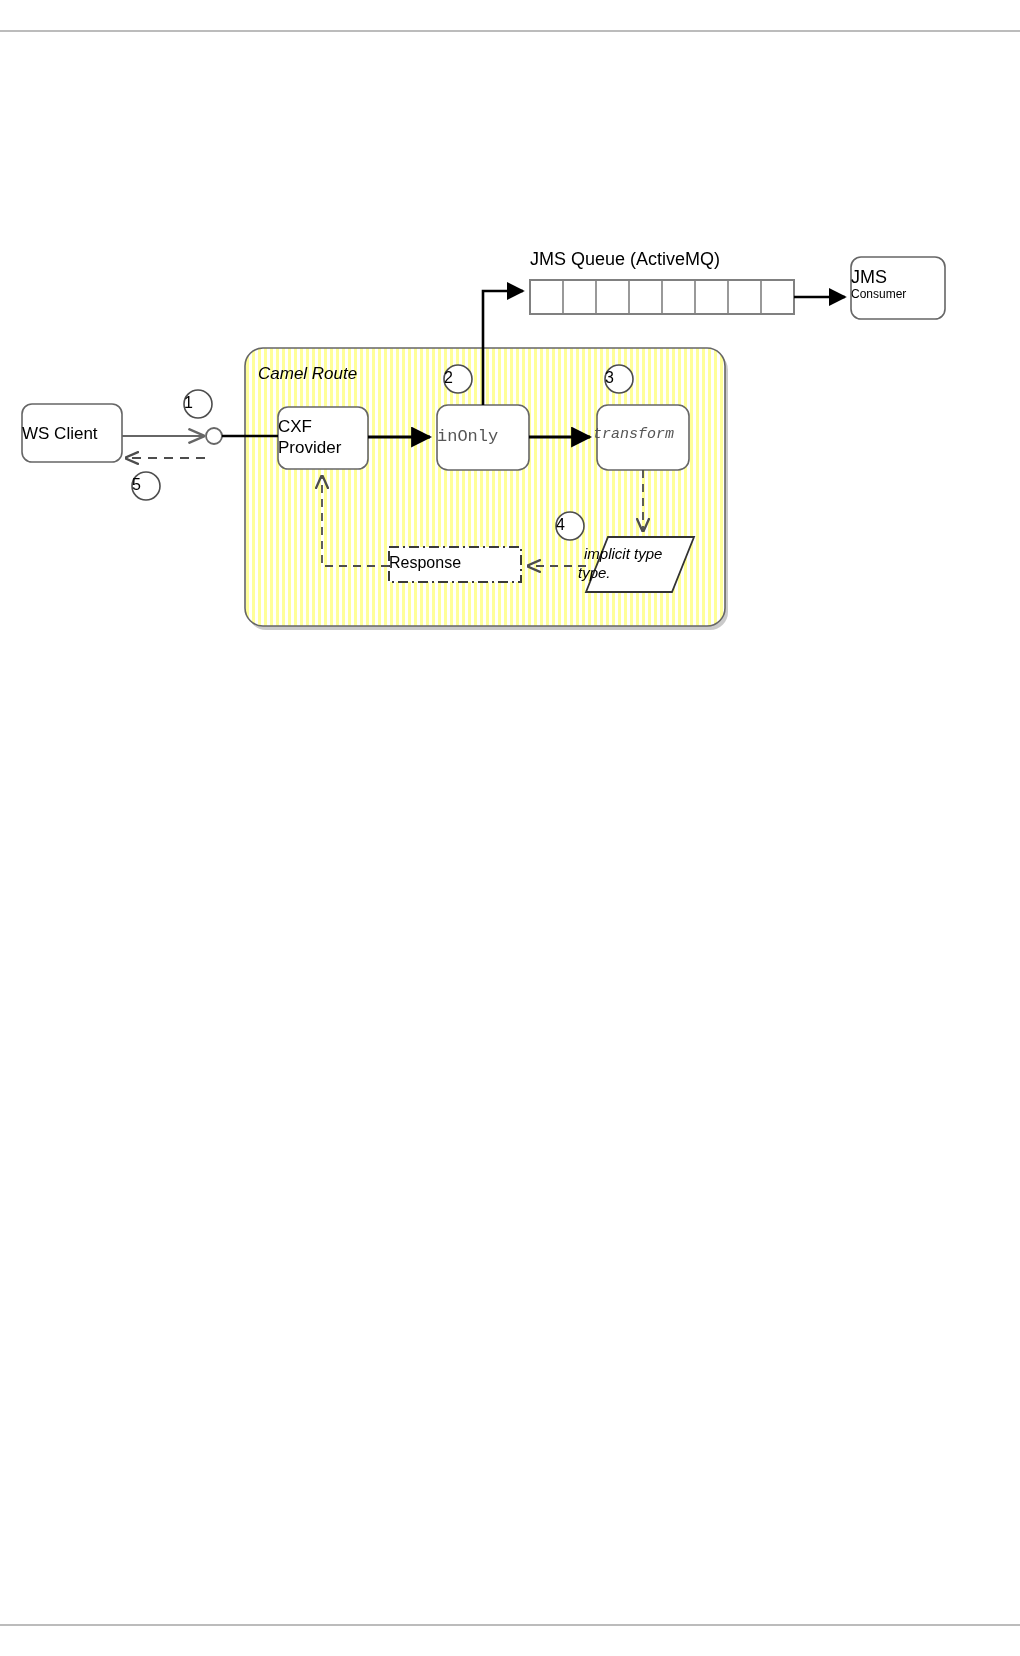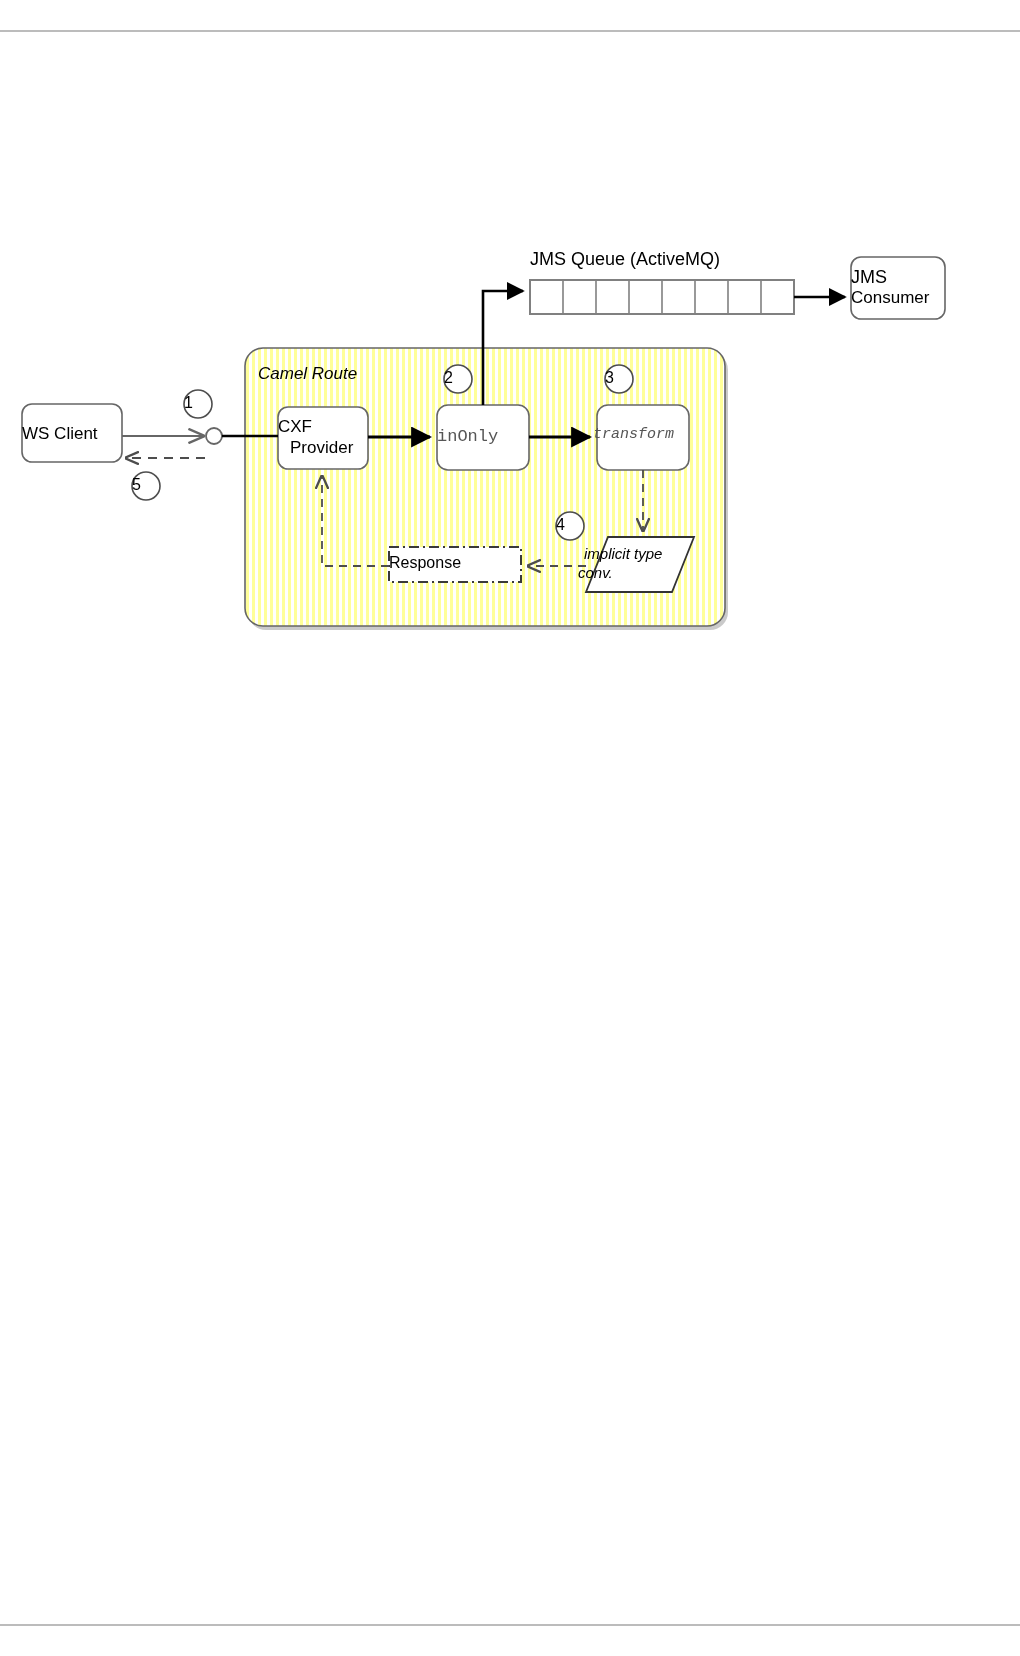--- a/index.html
+++ b/index.html
@@ -158,35 +158,35 @@
       <circle cx="619" cy="379" r="14" fill="#ffffff" stroke="#4d4d4d" stroke-width="1.6"></circle>
       <circle cx="570" cy="526" r="14" fill="#ffffff" stroke="#4d4d4d" stroke-width="1.6"></circle>
       <circle cx="146" cy="486" r="14" fill="#ffffff" stroke="#4d4d4d" stroke-width="1.6"></circle>
     </svg>
 
     <div class="lbl lbl-sans lbl-ital" style="left:258px; top:364px; width:212px; font-size:17px; text-align:left;">Camel Route</div>
 
     <div class="lbl lbl-sans" style="left:22px; top:424px; width:89px; font-size:17px;">WS Client</div>
 
     <div class="lbl lbl-sans" style="left:278px; top:417px; width:90px; font-size:17px;">CXF</div>
-    <div class="lbl lbl-sans" style="left:278px; top:438px; width:90px; font-size:17px;padding-left:12px;">Provider</div>
+    <div class="lbl lbl-sans" style="left:278px; top:438px; width:90px; font-size:17px;">Provider</div>
 
     <div class="lbl lbl-mono" style="left:437px; top:427px; width:80px; font-size:17px;">inOnly</div>
 
     <div class="lbl lbl-mono" style="left:593px; top:427px; width:100px; font-size:15px;font-style:italic;">transform</div>
 
     <div class="lbl lbl-sans" style="left:530px; top:249px; width:264px; font-size:18px;">JMS Queue (ActiveMQ)</div>
 
     <div class="lbl lbl-sans" style="left:851px; top:267px; width:94px; font-size:18px;">JMS</div>
-    <div class="lbl lbl-sans" style="left:851px; top:288px; width:94px; font-size:17px;">Consumer</div>
+    <div class="lbl lbl-sans" style="left:851px; top:288px; width:94px; font-size:12px;">Consumer</div>
 
     <div class="lbl lbl-sans" style="left:389px; top:554px; width:132px; font-size:16px;">Response</div>
 
     <div class="lbl lbl-sans lbl-ital" style="left:584px; top:546px; width:112px; font-size:15px;">implicit type</div>
-    <div class="lbl lbl-sans lbl-ital" style="left:578px; top:565px; width:112px; font-size:15px;">conv.</div>
+    <div class="lbl lbl-sans lbl-ital" style="left:578px; top:565px; width:112px; font-size:15px;">type.</div>
 
     <div class="lbl lbl-sans" style="left:184px; top:394px; width:28px; font-size:16px;">1</div>
     <div class="lbl lbl-sans" style="left:444px; top:369px; width:28px; font-size:16px;">2</div>
     <div class="lbl lbl-sans" style="left:605px; top:369px; width:28px; font-size:16px;">3</div>
     <div class="lbl lbl-sans" style="left:556px; top:516px; width:28px; font-size:16px;">4</div>
     <div class="lbl lbl-sans" style="left:132px; top:476px; width:28px; font-size:16px;">5</div>
 
   </div>
 </div>
 

